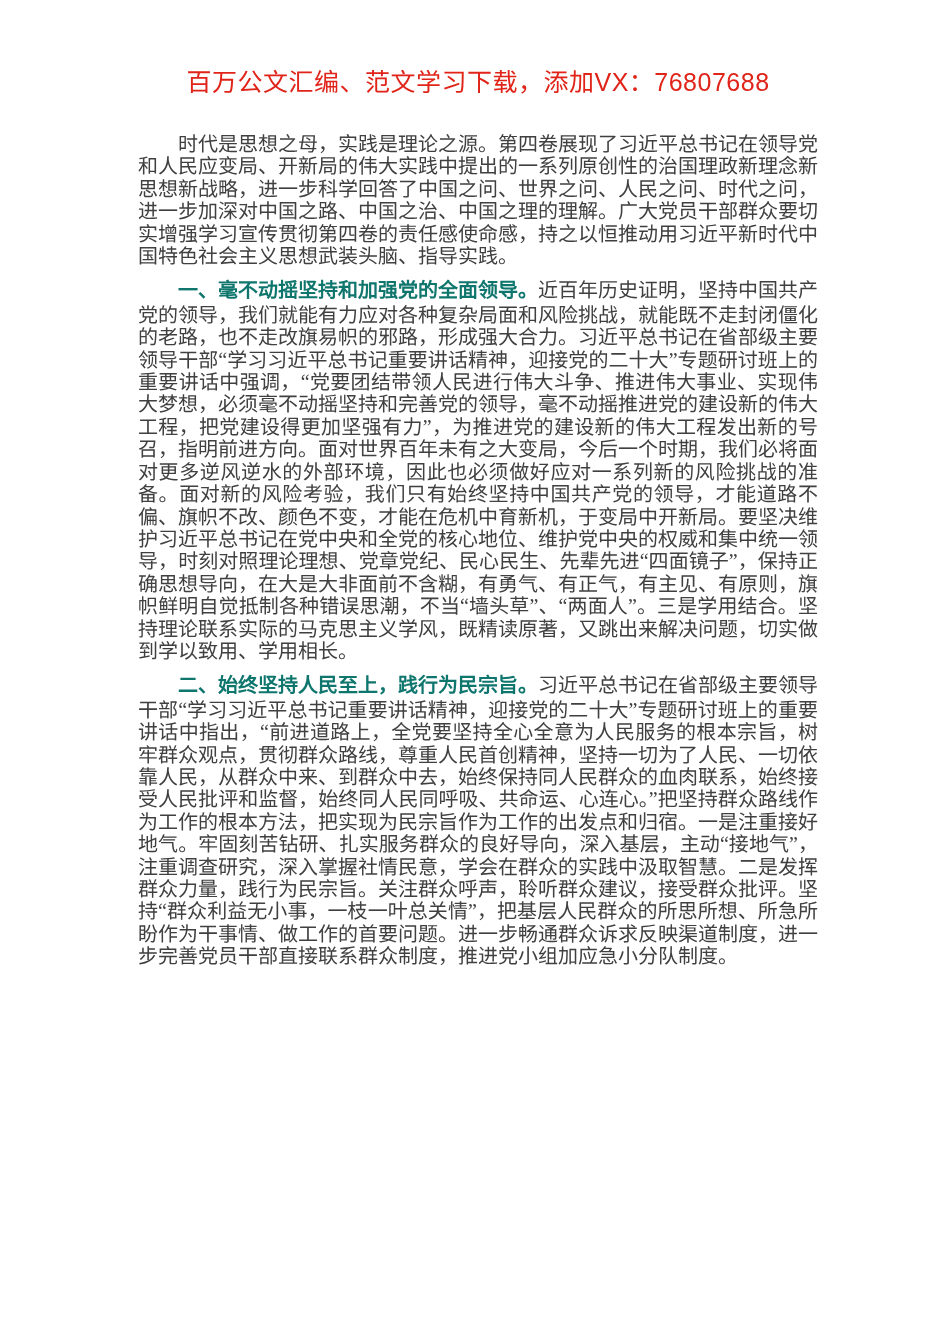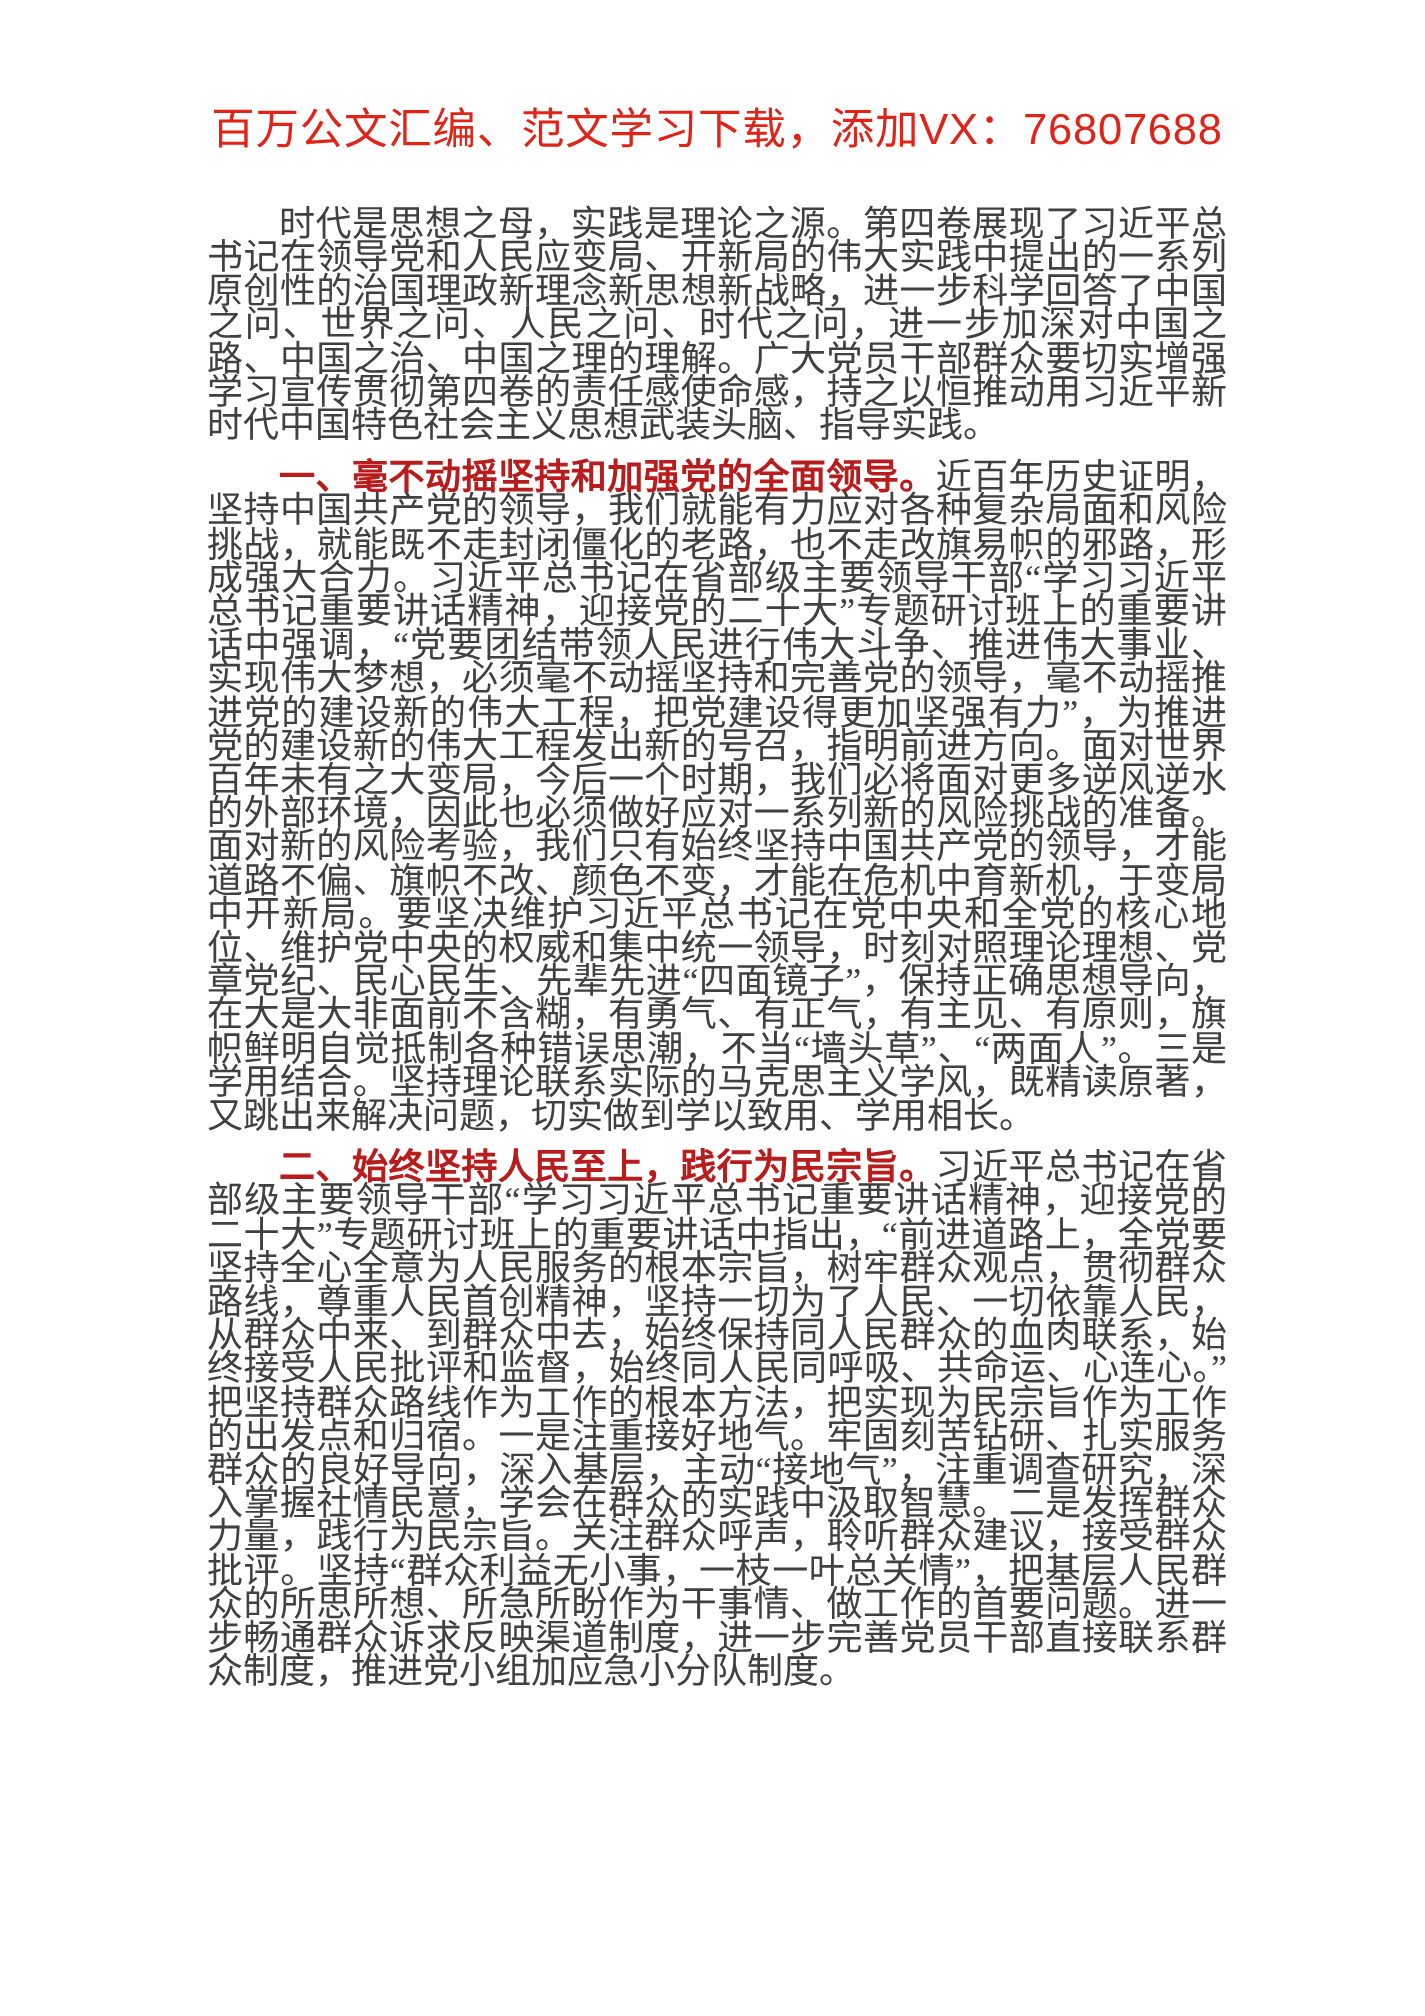--- a/index.html
+++ b/index.html
@@ -13,41 +13,41 @@
     height: 1344px;
     margin: 0 auto;
     background: #ffffff;
     box-sizing: border-box;
     padding: 62px 132px 0 138px;
     overflow: hidden;
   }
   .notice {
     text-align: center;
     font-family: "Liberation Sans", "DejaVu Sans", sans-serif;
-    font-size: 29px;
+    font-size: 25px;
     font-weight: 500;
     color: #e02419;
     letter-spacing: 0.5px;
     margin: 0 0 35px 0;
     white-space: nowrap;
   }
   .doc-body p {
     font-family: "Liberation Serif", "DejaVu Serif", serif;
-    font-size: 24px;
+    font-size: 20px;
     line-height: 22.4px;
     color: #404040;
     text-align: justify;
     text-indent: 2em;
     margin: 0 0 12px 0;
     word-break: break-all;
   }
   .doc-body p .lead {
     font-weight: bold;
-    color: #b91c1c;
-    font-family: Liberation Serif, serif;
+    color: #0f766e;
+    font-family: Liberation Mono, monospace;
   }
 </style>
 </head>
 <body>
 
 <div class="page">
   <div class="notice">百万公文汇编、范文学习下载，添加VX：76807688</div>
 
   <div class="doc-body">
     <p><span class="body-text">时代是思想之母，实践是理论之源。第四卷展现了习近平总书记在领导党和人民应变局、开新局的伟大实践中提出的一系列原创性的治国理政新理念新思想新战略，进一步科学回答了中国之问、世界之问、人民之问、时代之问，进一步加深对中国之路、中国之治、中国之理的理解。广大党员干部群众要切实增强学习宣传贯彻第四卷的责任感使命感，持之以恒推动用习近平新时代中国特色社会主义思想武装头脑、指导实践。</span></p>

